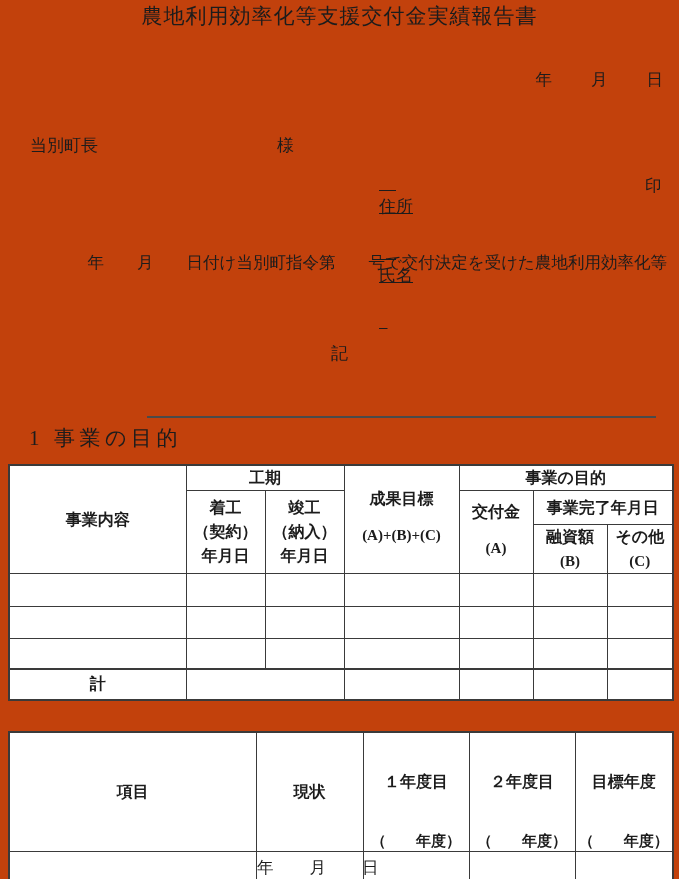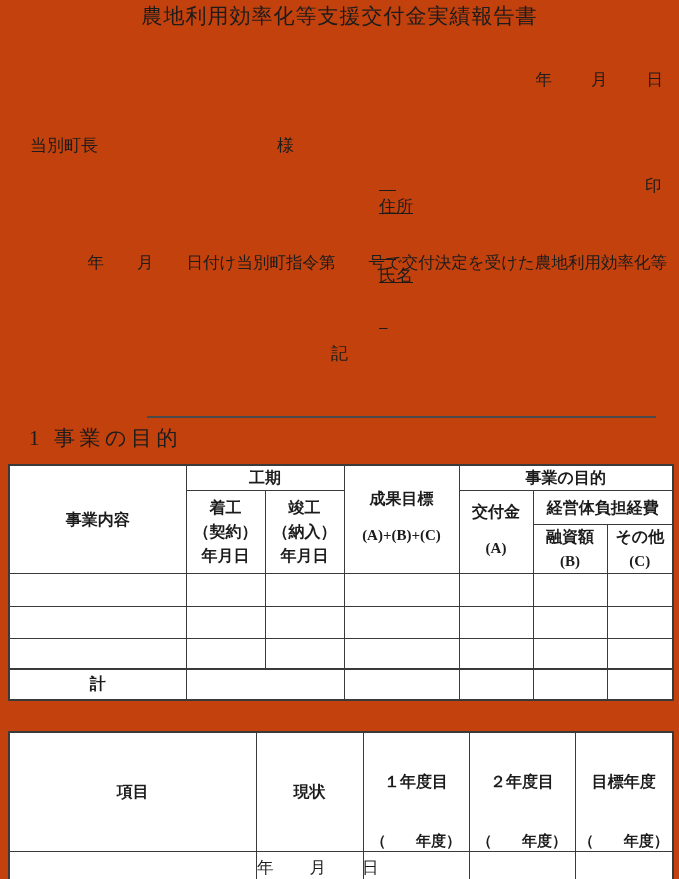--- a/index.html
+++ b/index.html
@@ -125,21 +125,21 @@
         <div>（納入）</div>
         <div>年月日</div>
       </td>
       <td rowspan="2" class="vbot">
         <div>交付金</div>
         <div class="gap"></div>
         <div class="small">(A)</div>
         <div style="height:5px"></div>
       </td>
       <td colspan="2">
-            <div>経営体負担経費</div>
+            <div>事業完了年月日</div>
           </td>
     </tr>
     <tr style="height:40px">
       <td>
         <div class="sub">融資額</div>
         <div class="sub small">(B)</div>
       </td>
       <td>
         <div class="sub">その他</div>
         <div class="sub small">(C)</div>

